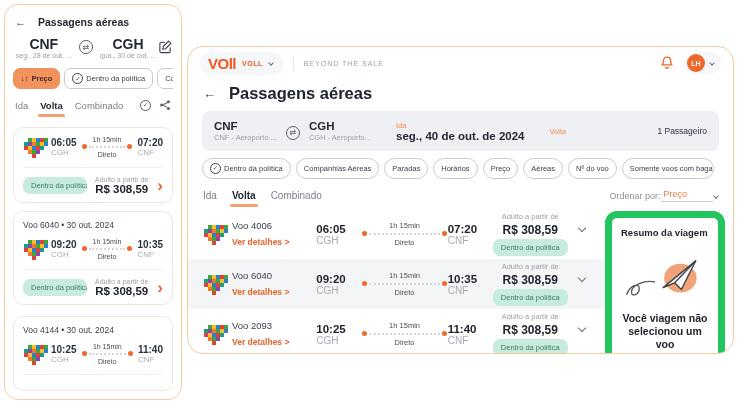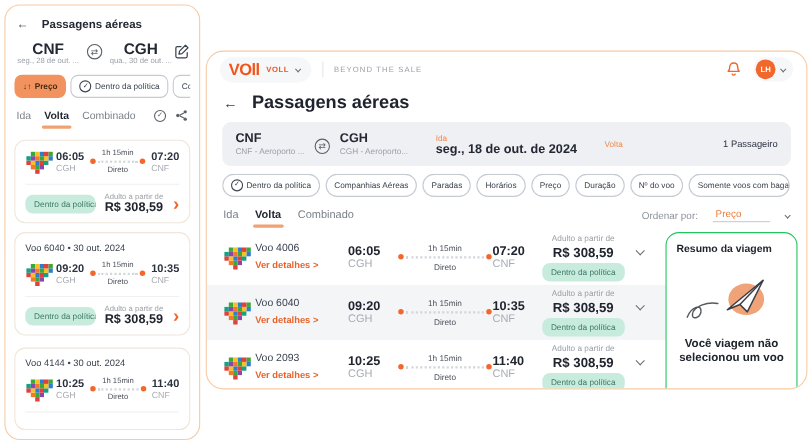--- a/index.html
+++ b/index.html
@@ -80,39 +80,39 @@
   .d-search { margin:0 14px; background:#EFF0F4; border-radius:8px; display:flex; align-items:center; padding:0 12px; gap:9px; height:40px; }
   .d-air .code { font-size:11.5px; font-weight:bold; line-height:1.2; }
   .d-air .sub { font-size:7.5px; color:#9BA0A8; white-space:nowrap; }
   .d-leg { margin-left:16px; }
   .d-leg .lb { font-size:7.5px; color:#F08A4B; }
   .d-leg .dt { font-size:11.5px; font-weight:bold; white-space:nowrap; }
   .pax { margin-left:auto; font-size:8.5px; color:#2B3240; white-space:nowrap; }
   .d-filters { display:flex; gap:5px; margin:7px 14px 0; white-space:nowrap; overflow:hidden; }
   .d-filters .chip { border-radius:11px; }
   .d-tabs { display:flex; align-items:center; gap:15px; padding:10px 15px 7px; font-size:10px; color:#7A7F88; }
-  .sort { margin-left:auto; display:flex; align-items:center; gap:14px; font-size:9px; color:#8E929B; }
+  .sort { margin-left:auto; display:flex; align-items:center; gap:1px; font-size:9px; color:#8E929B; }
   .sort-val { color:#ED7D3A; border-bottom:1px solid #C9CDD4; padding:0 26px 2px 2px; }
   .d-content { display:flex; align-items:flex-start; padding-right:8px; }
   .flight-list { flex:1; min-width:0; }
   .row { display:flex; align-items:center; height:50px; padding:0 8px 0 15px; }
   .row.alt { background:#F4F5F7; }
   .c-voo { width:86px; margin-left:5px; }
   .c-voo .voo { font-size:9.5px; color:#3A4150; }
   .c-voo .details { font-size:8.5px; font-weight:bold; color:#E8632C; cursor:pointer; }
   .c-seg { width:46px; }
   .c-seg .tm { font-size:11.5px; font-weight:bold; color:#20242E; }
   .c-seg .cd { font-size:10px; color:#A7ABB3; }
   .c-mid { width:88px; text-align:center; }
   .c-mid .du,.c-mid .st { font-size:7.5px; color:#4A4F58; }
   .c-price { margin-left:auto; display:flex; flex-direction:column; align-items:center; gap:2px; }
   .c-price .lb { font-size:7.5px; color:#9BA0A8; }
   .c-price .pr { font-size:12px; font-weight:bold; color:#20242E; }
   .c-chev { width:30px; display:flex; justify-content:center; align-self:flex-start; padding-top:16px; }
-  .summary { width:120px; flex:none; border:1px solid #22c55e; border-radius:12px; margin-top:2px; padding:9px 9px; height:156px; }
+  .summary { width:120px; flex:none; border:7px solid #22c55e; border-radius:12px; margin-top:2px; padding:9px 9px; height:156px; }
   .summary .st { font-size:9.5px; font-weight:bold; color:#20242E; }
   .illus { margin:14px auto 6px; width:92px; }
   .sum-title { font-size:10.5px; font-weight:bold; text-align:center; color:#20242E; line-height:1.25; }
   .sum-sub { font-size:7.5px; color:#8E929B; text-align:center; margin-top:5px; line-height:1.3; }
 </style>
 </head>
 <body>
 
 <div class="panel mobile">
   <div class="m-head">
@@ -293,21 +293,21 @@
     </div>
     <span class="swap">
         <i>⇄</i>
       </span>
     <div class="d-air">
       <div class="code">CGH</div>
       <div class="sub">CGH - Aeroporto...</div>
     </div>
     <div class="d-leg">
       <div class="lb">Ida</div>
-      <div class="dt">seg., 18 de out. de 2024</div>
+      <div class="dt">seg., 40 de out. de 2024</div>
     </div>
     <div class="d-leg">
       <div class="lb">Volta</div>
     </div>
     <span class="pax">1 Passageiro</span>
 
   </div>
 
   <div class="d-filters">
     <span class="chip">
@@ -322,21 +322,21 @@
     <span class="chip">
         <span>Paradas</span>
       </span>
     <span class="chip">
         <span>Horários</span>
       </span>
     <span class="chip">
         <span>Preço</span>
       </span>
     <span class="chip">
-        <span>Duração</span>
+        <span>Aéreas</span>
       </span>
     <span class="chip">
         <span>Nº do voo</span>
       </span>
     <span class="chip" style="max-width:92px;overflow:hidden;">
         <span>Somente voos com bagagem</span>
       </span>
 
   </div>
 

